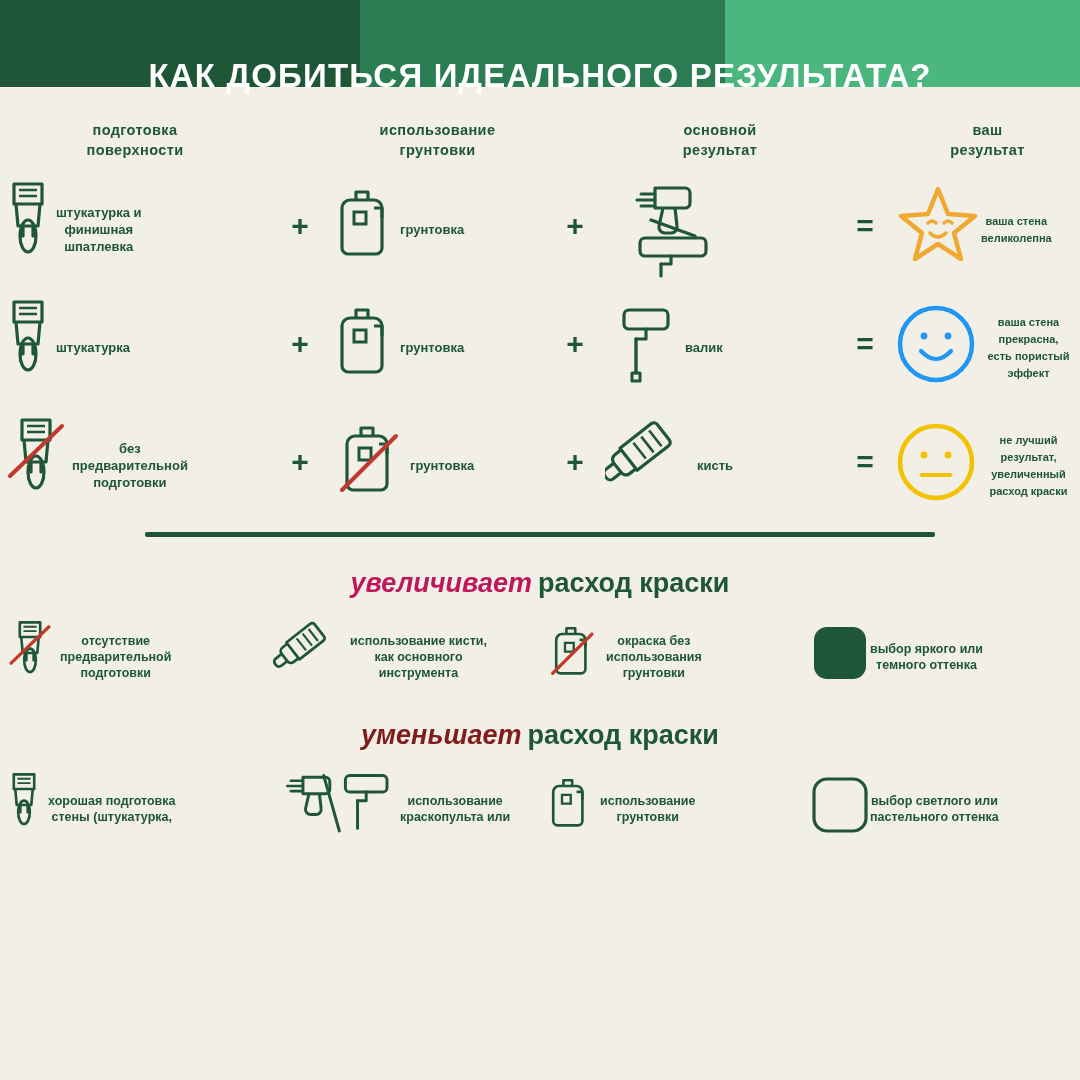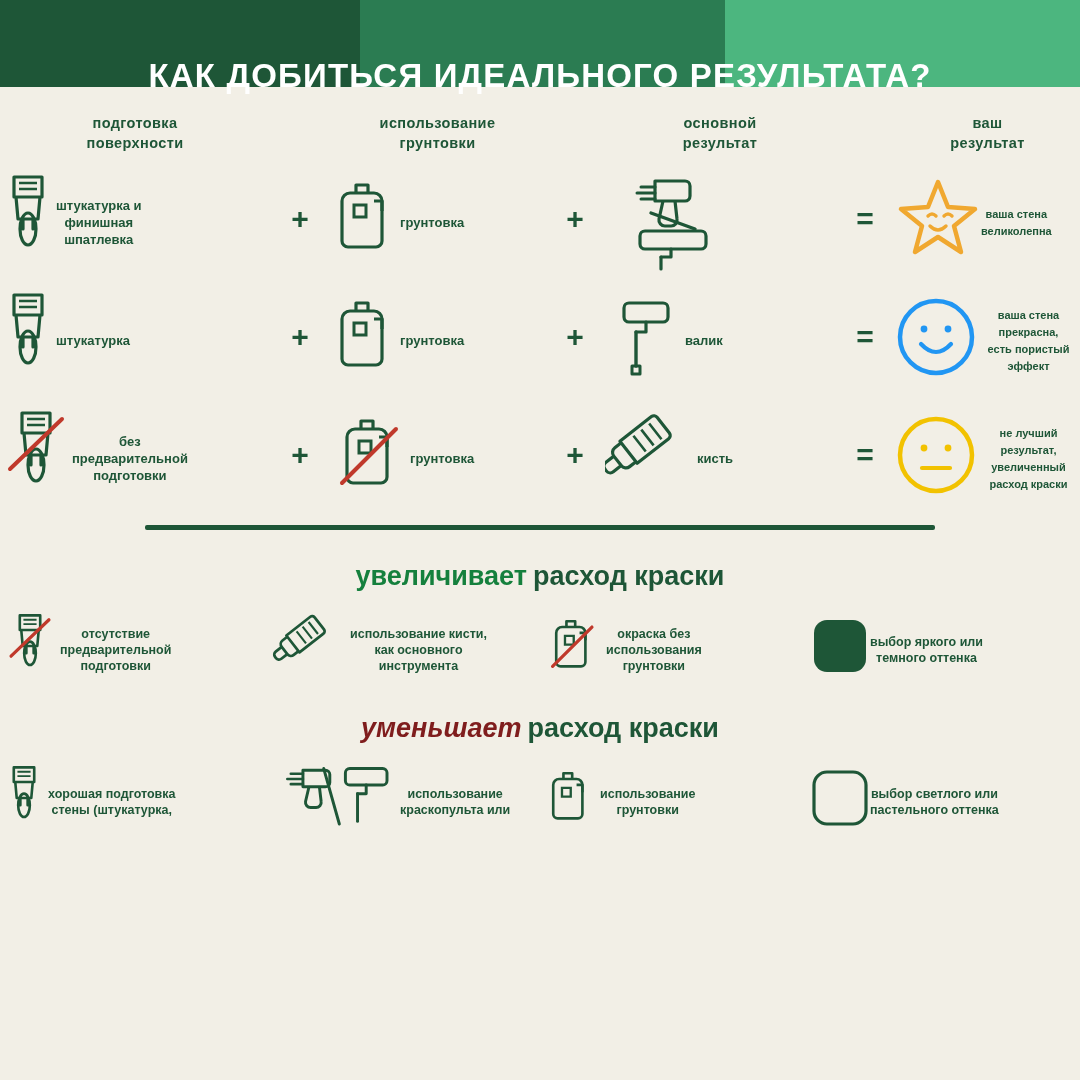--- a/index.html
+++ b/index.html
@@ -46,21 +46,21 @@
     color: #ffffff;
     font-size: 33px;
     font-weight: bold;
     letter-spacing: 1.2px;
     margin-top: 32px;
   }
 
   
   .matrix {
     position: relative;
-    padding-top: 26px;
+    padding-top: 33px;
   }
   .col-heads {
     display: flex;
     width: 1080px;
   }
   .col-head {
     text-align: center;
     font-size: 14.5px;
     font-weight: bold;
     line-height: 20px;
@@ -125,22 +125,23 @@
   }
 
   
   .sect-title {
     text-align: center;
     margin-top: 30px;
     font-size: 27px;
     line-height: 32px;
   }
   .sect-title .accent-up {
-    color: #15803d;
-    font-weight: bold;
+    color: #be185d;
+    font-weight: bold;
+    font-style: italic;
   }
   .sect-title .accent-down {
     color: #7f1d1d;
     font-weight: bold;
     font-style: italic;
   }
   .sect-title .rest {
     color: #1e5637;
     font-weight: bold;
     margin-left: 6px;

